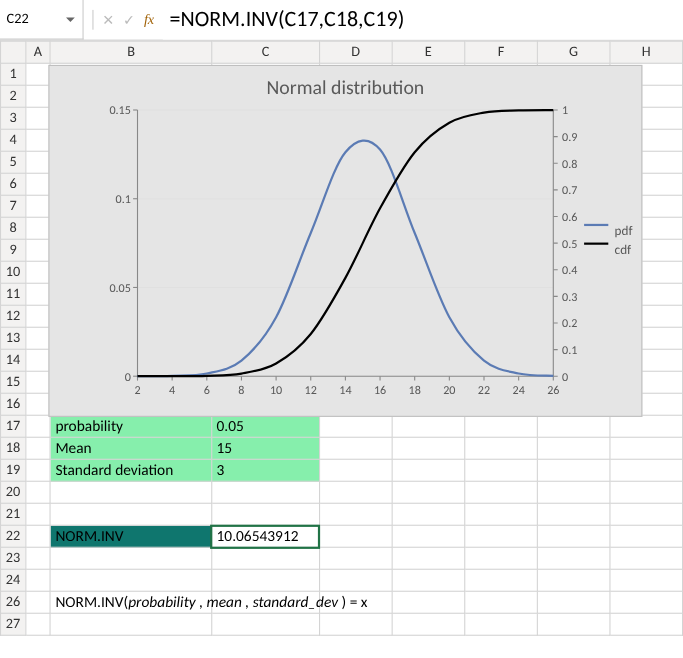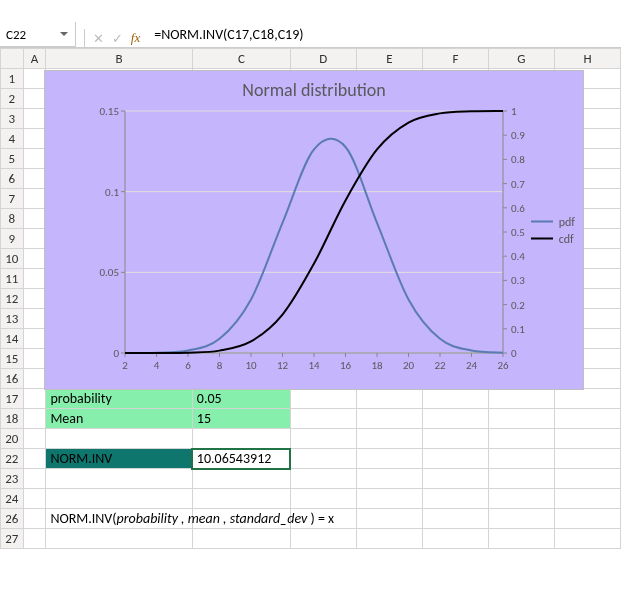--- a/index.html
+++ b/index.html
@@ -8,26 +8,25 @@
     font-family: Calibri, Arial, sans-serif;
     font-size: 14px;
     background: #fff;
     color: #000;
     width: 621px;
     height: 598px;
     overflow: hidden;
   }
   .formula-bar {
     display: flex;
-    align-items: flex-end;
+    align-items: center;
     border-bottom: 1px solid #ccc;
-    height: 26px;
+    height: 37px;
     background: #fff;
     font-size: 13px;
-    margin-top: 22px;
   }
   .name-box {
     width: 76px;
     border: 1px solid #ccc;
     border-top: none;
     border-left: none;
     height: 100%;
     display: flex;
     align-items: center;
     padding: 0 6px;
@@ -42,21 +41,21 @@
     color: #bbb;
     font-family: "Segoe UI Symbol", sans-serif;
   }
   .fb-icons .fx { font-style: italic; color: #a16207; font-family: "Times New Roman", serif; }
   .fb-divider { width:1px; height:18px; background:#ccc; }
   .formula-input {
     flex: 1;
     padding: 0 6px;
     border: none;
     font-family: Calibri, Arial, sans-serif;
-    font-size: 14px;
+    font-size: 20px;
     height: 100%;
   }
   .grid-area { position: relative; }
   table.sheet {
     border-collapse: collapse;
     table-layout: fixed;
     width: 621px;
   }
   table.sheet th, table.sheet td {
     border: 1px solid #d4d4d4;
@@ -87,27 +86,27 @@
   .cell-selected { outline: 2px solid #217346; outline-offset: -1px; position: relative; }
   .cell-param-shade { background: #86efac; }
   .italic { font-style: italic; }
   
   .chart-box {
     position: absolute;
     left: 44px;   
     top: 22px;    
     width: 540px;
     height: 320px;
-    background: #c4b5fd;
+    background: #e5e5e5;
     border: 1px solid #bfbfbf;
   }
   .chart-title { text-align: center; font-size: 18px; color: #595959; margin-top: 8px; }
   .chart-svg { display:block; margin:0 auto; }
   .legend { position:absolute; right:8px; top:50%; transform:translateY(-50%); font-size:12px; color:#595959;}
-  .legend-row { display:flex; align-items:center; gap:6px; margin:3px 0;}
+  .legend-row { display:flex; align-items:flex-start; gap:6px; margin:3px 0;}
   .legend-line { width:22px; height:2px; }
 </style>
 </head>
 <body>
 
 <div class="formula-bar">
   <div class="name-box">
     <span>C22</span>
     <svg width="10" height="10" viewBox="0 0 10 10">
         <path d="M1 3 L5 7 L9 3 Z"></path>
@@ -341,21 +340,43 @@
           <td></td>
           <td class="cell-param-shade">Mean</td>
           <td class="cell-param-shade">15</td>
           <td></td>
           <td></td>
           <td></td>
           <td></td>
           <td></td>
         </tr>
         <tr>
+          <th>19</th>
+          <td></td>
+          <td class="cell-param-shade">Standard deviation</td>
+          <td class="cell-param-shade">3</td>
+          <td></td>
+          <td></td>
+          <td></td>
+          <td></td>
+          <td></td>
+        </tr>
+        <tr>
           <th>20</th>
+          <td></td>
+          <td></td>
+          <td></td>
+          <td></td>
+          <td></td>
+          <td></td>
+          <td></td>
+          <td></td>
+        </tr>
+        <tr>
+          <th>21</th>
           <td></td>
           <td></td>
           <td></td>
           <td></td>
           <td></td>
           <td></td>
           <td></td>
           <td></td>
         </tr>
         <tr>

